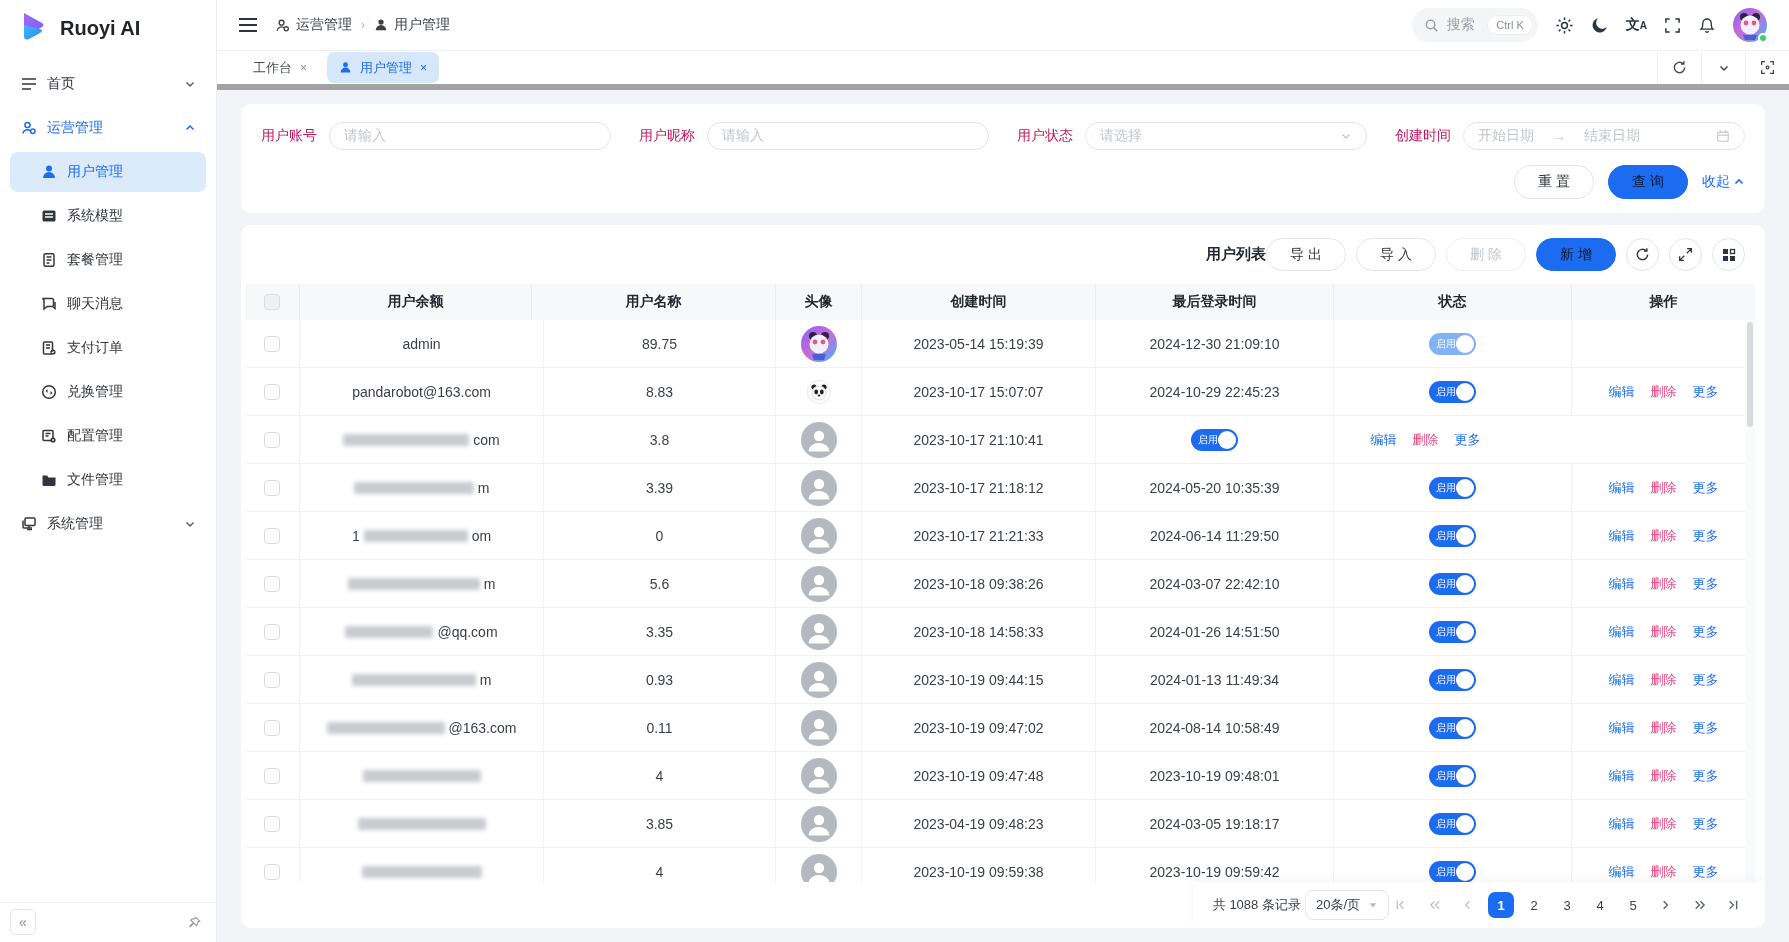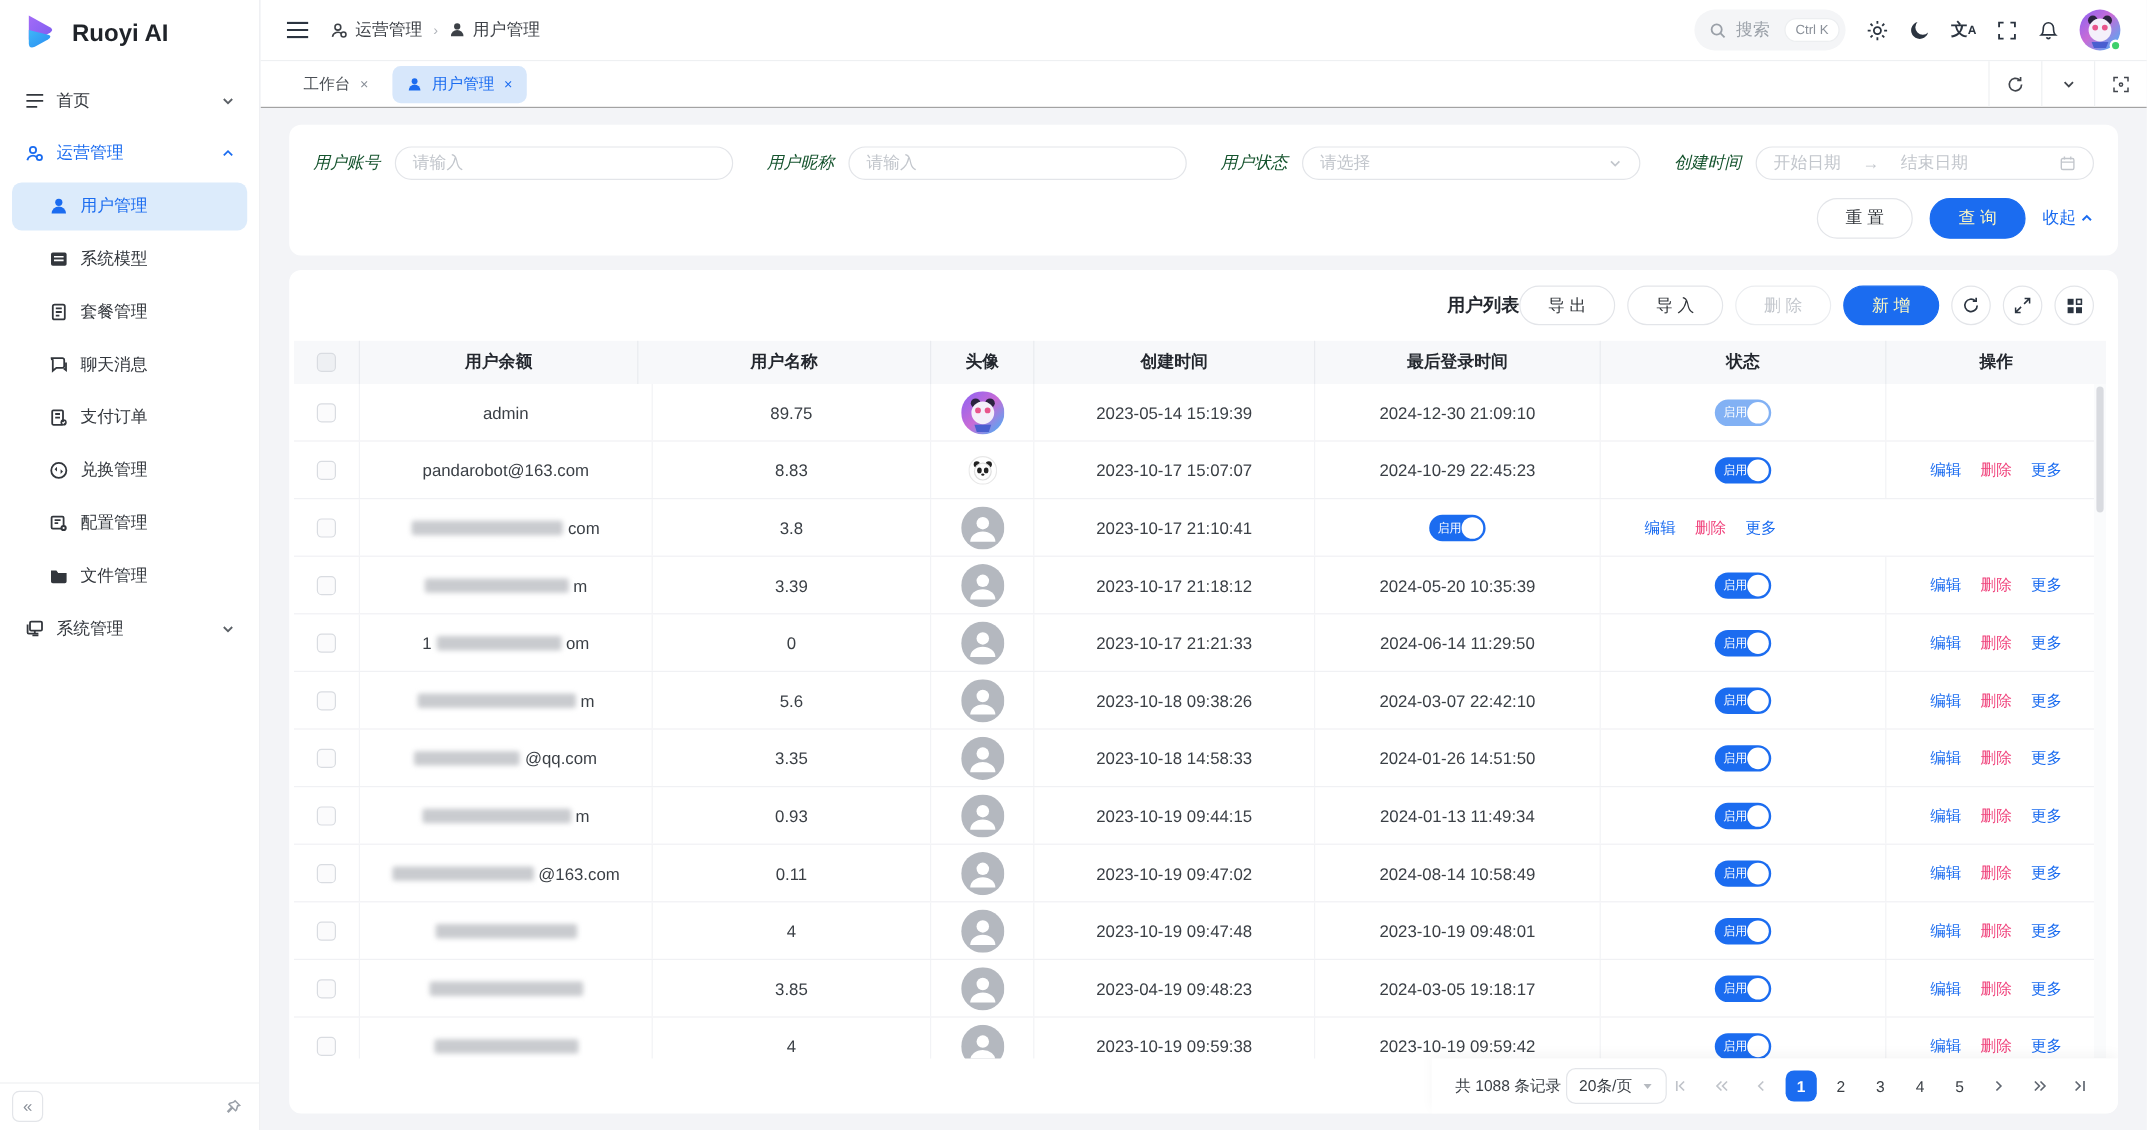--- a/index.html
+++ b/index.html
@@ -37,44 +37,44 @@
   .search-pill { height:34px; width:126px; background:#f4f5f7; border-radius:17px; display:flex; align-items:center;
     gap:8px; padding:0 5px 0 12px; color:#9aa0a8; font-size:14px; cursor:text; }
   .kbd { background:#fff; border:1px solid #eceef0; border-radius:11px; padding:3px 8px; font-size:11px; color:#8a9099; margin-left:auto; }
   .translate-ic { font-size:14px; font-weight:700; color:#2b3440; }
   .translate-ic small { font-size:10px; }
   .avatar { width:34px; height:34px; border-radius:50%; position:relative; cursor:pointer;
     background:linear-gradient(135deg,#8a63f5 0%,#c86bd6 45%,#3fb6f8 100%); flex-shrink:0; }
   .avatar .dot { position:absolute; right:-1px; bottom:-1px; width:10px; height:10px; border-radius:50%;
     background:#3fd06c; border:2px solid #fff; }
 
-  .tabbar { height:39px; background:#fff; border-bottom:1px solid #a3a3a3; display:flex; align-items:center; padding-left:24px;text-align:right; }
+  .tabbar { height:39px; background:#fff; border-bottom:6px solid #a3a3a3; display:flex; align-items:center; padding-left:24px;text-align:right; }
   .tab { height:31px; display:flex; align-items:center; gap:8px; padding:0 12px; border-radius:7px; font-size:13px;
     color:#4a4f55; margin-right:8px; cursor:pointer; }
   .tab.active { background:#d7e7fb; color:#1b6cf0; }
   .tab .x { font-size:12px; color:#8a9099; cursor:pointer; }
   .tab.active .x { color:#1b6cf0; }
   .tab-actions { margin-left:auto; display:flex; height:100%; }
   .ta { width:44px; height:100%; display:flex; align-items:center; justify-content:center; border-left:1px solid #eef0f2;
     color:#42464d; cursor:pointer; }
 
   
   .content { flex:1; padding:14px 24px 0; overflow:hidden; }
   .filter-card { background:#fff; border-radius:10px; padding:18px 20px 14px; }
   .filter-row { display:flex; gap:28px; }
   .fgroup { display:flex; align-items:center; gap:12px; flex:1; min-width:0; }
-  .flabel { font-size:14px; color:#14532d; white-space:nowrap;font-style:italic; }
+  .flabel { font-size:14px; color:#be185d; white-space:nowrap; }
   .fbox { flex:1; height:28px; border:1px solid #e3e5e9; border-radius:17px; display:flex; align-items:center;
     padding:0 14px; color:#c2c6cc; font-size:14px; gap:8px; background:#fff; cursor:text; }
   .fbox .right { margin-left:auto; color:#c2c6cc; display:flex; align-items:center; }
   .fbtn-row { display:flex; justify-content:flex-end; align-items:center; gap:14px; margin-top:15px; }
   .btn { height:34px; padding:0 19px; border-radius:17px; font-size:14px; letter-spacing:4px; text-indent:4px;
     display:flex; align-items:center; cursor:pointer; }
   .btn.ghost { background:#fff; border:1px solid #e3e5e9; color:#2f3338; }
-  .btn.primary { background:#1b6cf0; border:1px solid #1b6cf0; color:#fef9c3; }
+  .btn.primary { background:#1b6cf0; border:1px solid #1b6cf0; color:#0f172a; }
   .btn.disabled { color:#c3c7cd; border:1px solid #ebedf0; background:#fff; cursor:default; }
   .link-collapse { color:#1b6cf0; font-size:14px; display:flex; align-items:center; gap:3px; cursor:pointer; }
 
   .table-card { background:#fff; border-radius:10px; margin-top:12px; height:703px; display:flex; flex-direction:column;
     overflow:hidden;align-items:flex-end; }
   .tc-toolbar { display:flex; align-items:center; padding:13px 20px; }
   .tc-title { font-size:15px; font-weight:600; color:#23272e; }
   .tc-actions { margin-left:auto; display:flex; align-items:center; gap:10px; }
   .cbtn { width:33px; height:33px; border-radius:50%; border:1px solid #e3e5e9; background:#fff; display:flex;
     align-items:center; justify-content:center; color:#2b3440; cursor:pointer; }

